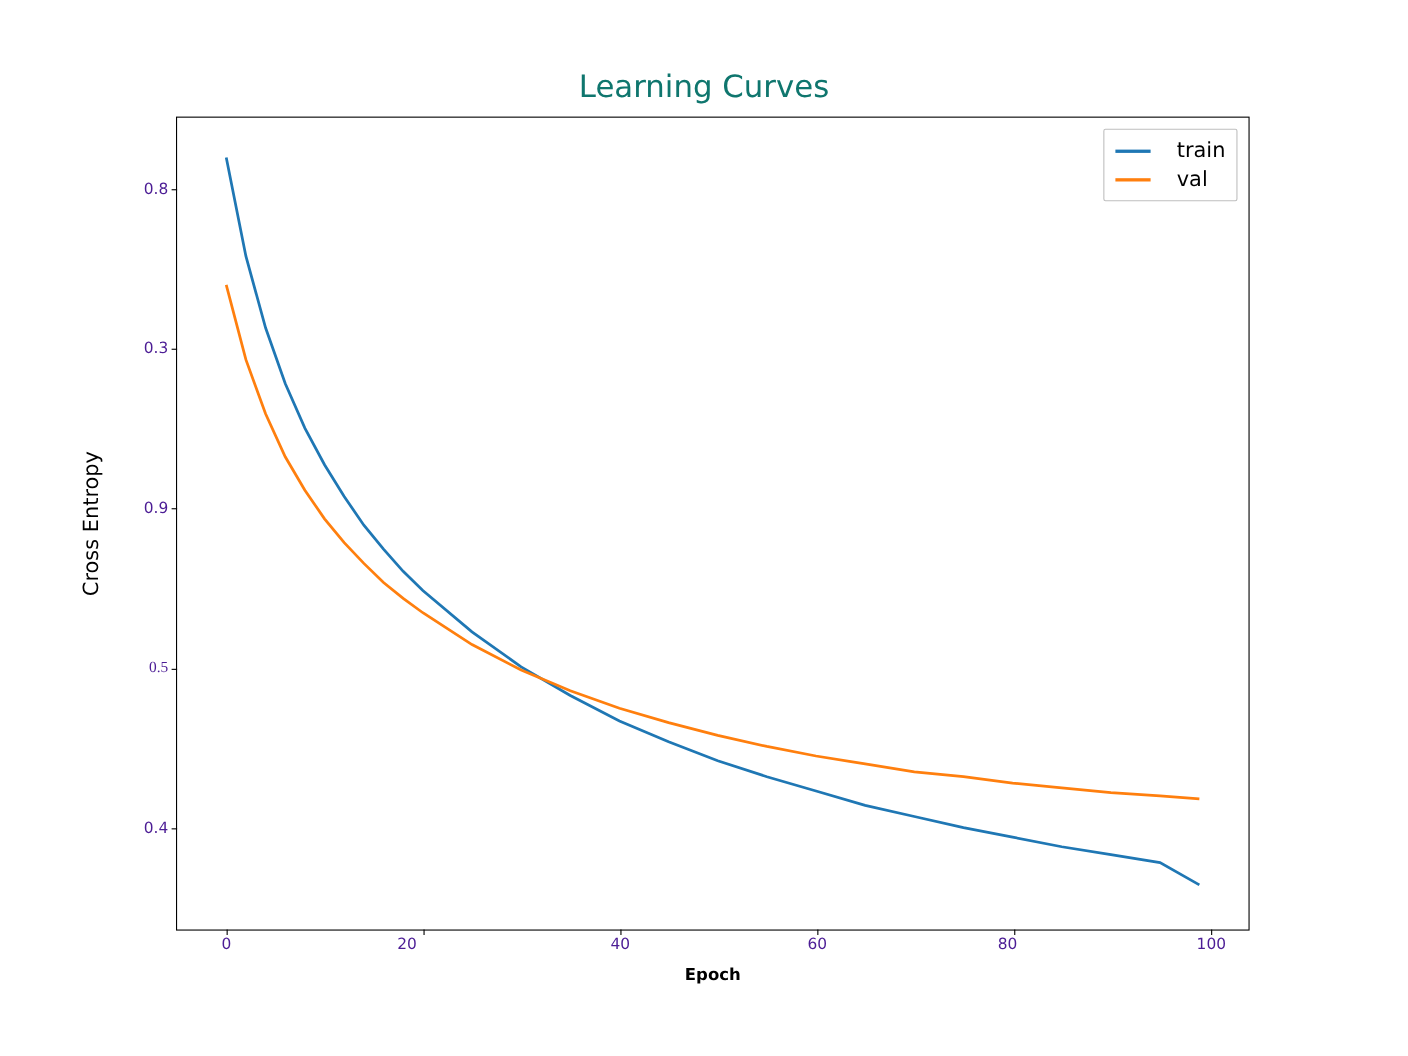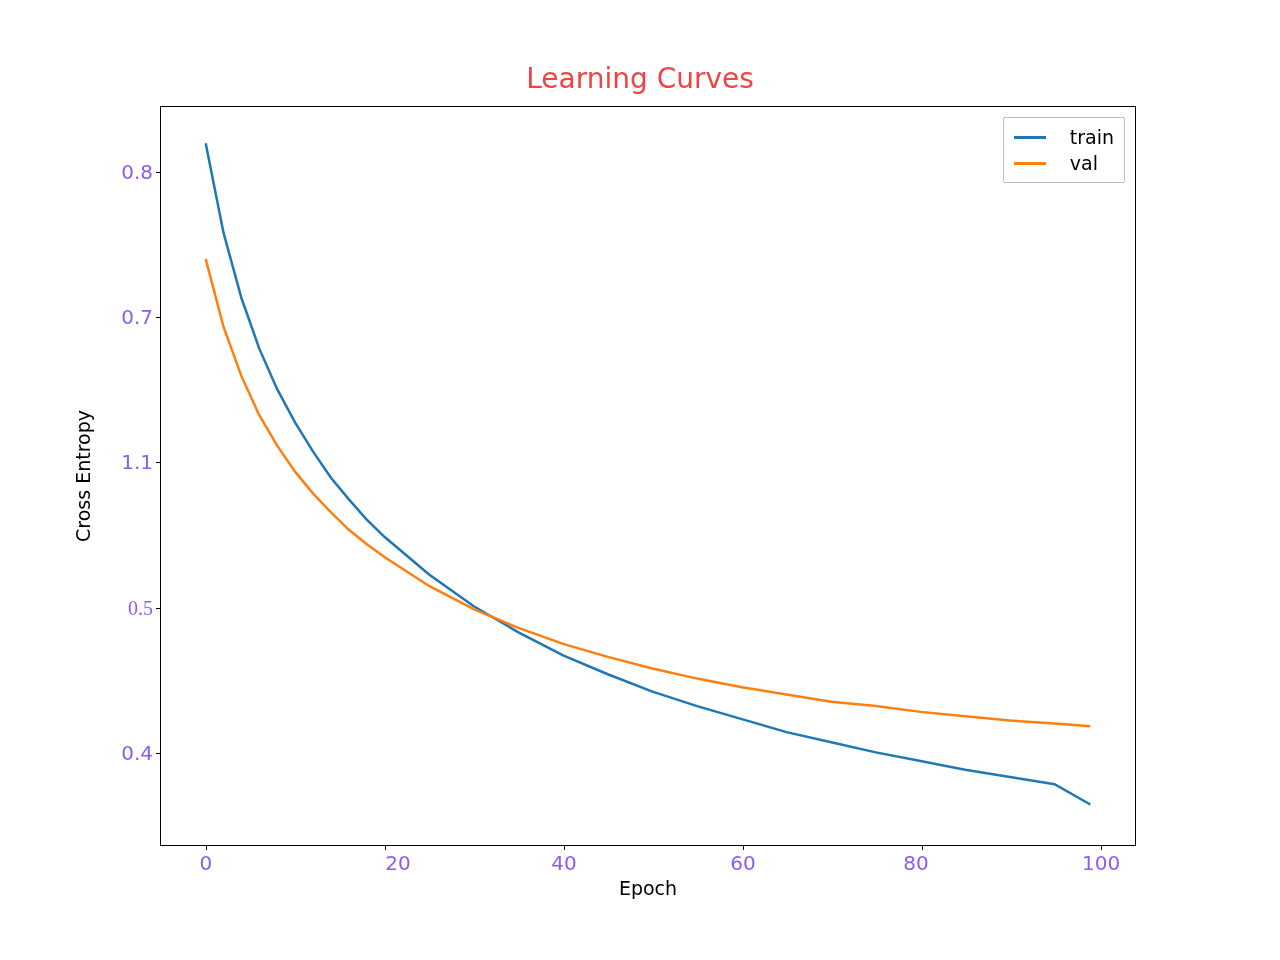--- a/index.html
+++ b/index.html
@@ -15,51 +15,52 @@
     position: absolute;
     left: 0; top: 0;
     width: 1280px; height: 960px;
   }
   .title {
     position: absolute;
     top: 62px;
     left: 0; right: 0;
     text-align: center;
     font-size: 28px;
-    color: #ef4444;
+    color: #0f766e;
   }
   
   .axes {
     position: absolute;
     left: 160px;   
     top: 106px;    
     width: 976px;  
     height: 740px; 
     border: 1px solid #000;
     box-sizing: border-box;
   }
   .tick-label-x, .tick-label-y {
     position: absolute;
-    font-size: 20px;
-    color: #8b5cf6;
+    font-size: 14px;
+    color: #4c1d95;
   }
   .tick-label-x { top: 100%; transform: translate(-50%, 6px); }
   .tick-label-y { right: 100%; transform: translate(-8px, -50%); text-align: right; }
   .tick-mark-x, .tick-mark-y {
     position: absolute;
     background: #000;
   }
   .tick-mark-x { width: 1px; height: 5px; top: 100%; }
   .tick-mark-y { height: 1px; width: 5px; right: 100%; }
   .xlabel {
     position: absolute;
     left: 50%;
     top: 100%;
     transform: translate(-50%, 32px);
-    font-size: 19px;
+    font-size: 15px;
+    font-weight: bold;
   }
   .ylabel {
     position: absolute;
     top: 50%;
     left: -78px;
     transform: translate(-50%, -50%) rotate(-90deg);
     font-size: 19px;
     white-space: nowrap;
   }
   .legend {
@@ -117,33 +118,33 @@
         <span>val</span>
       </div>
     </div>
 
     <div class="xlabel">Epoch</div>
     <div class="ylabel">Cross Entropy</div>
 
   <div class="tick-mark-x" style="left: 44.7706px;"></div>
       <div class="tick-label-x" style="left: 44.7706px;">0</div>
       <div class="tick-mark-x" style="left: 223.853px;"></div>
-      <div class="tick-label-x" style="left: 237px;">20</div>
+      <div class="tick-label-x" style="left: 209px;">20</div>
       <div class="tick-mark-x" style="left: 402.936px;"></div>
       <div class="tick-label-x" style="left: 402.936px;">40</div>
       <div class="tick-mark-x" style="left: 582.018px;"></div>
       <div class="tick-label-x" style="left: 582.018px;">60</div>
       <div class="tick-mark-x" style="left: 761.101px;"></div>
       <div class="tick-label-x" style="left: 755px;">80</div>
       <div class="tick-mark-x" style="left: 940.183px;"></div>
       <div class="tick-label-x" style="left: 940.183px;">100</div>
       <div class="tick-mark-y" style="top: 645.686px;"></div>
       <div class="tick-label-y" style="top: 645.686px; margin-left: 40px;">0.4</div>
       <div class="tick-mark-y" style="top: 500.588px;"></div>
       <div class="tick-label-y" style="top: 500.588px; font-family: Liberation Serif, serif;">0.5</div>
       <div class="tick-mark-y" style="top: 355.49px;"></div>
-      <div class="tick-label-y" style="top: 355.49px;">1.1</div>
+      <div class="tick-label-y" style="top: 355.49px;">0.9</div>
       <div class="tick-mark-y" style="top: 210.392px;"></div>
-      <div class="tick-label-y" style="top: 210.392px;">0.7</div>
+      <div class="tick-label-y" style="top: 210.392px;">0.3</div>
       <div class="tick-mark-y" style="top: 65.2941px;"></div>
       <div class="tick-label-y" style="top: 65.2941px;">0.8</div>
     </div>
 </div>
 
 </body></html>

